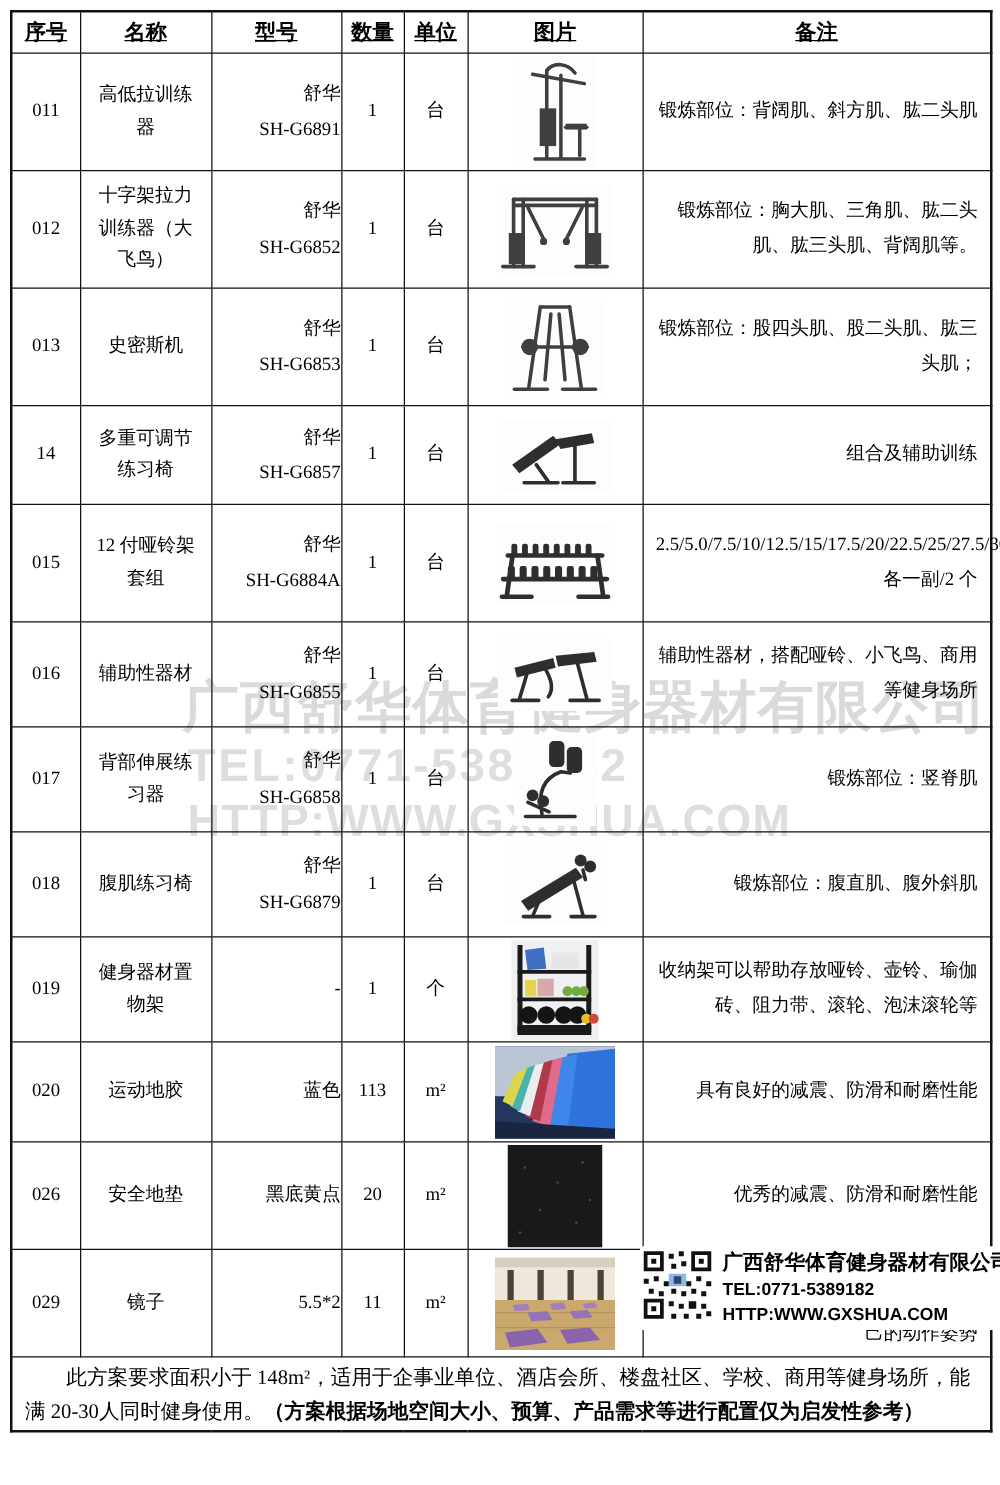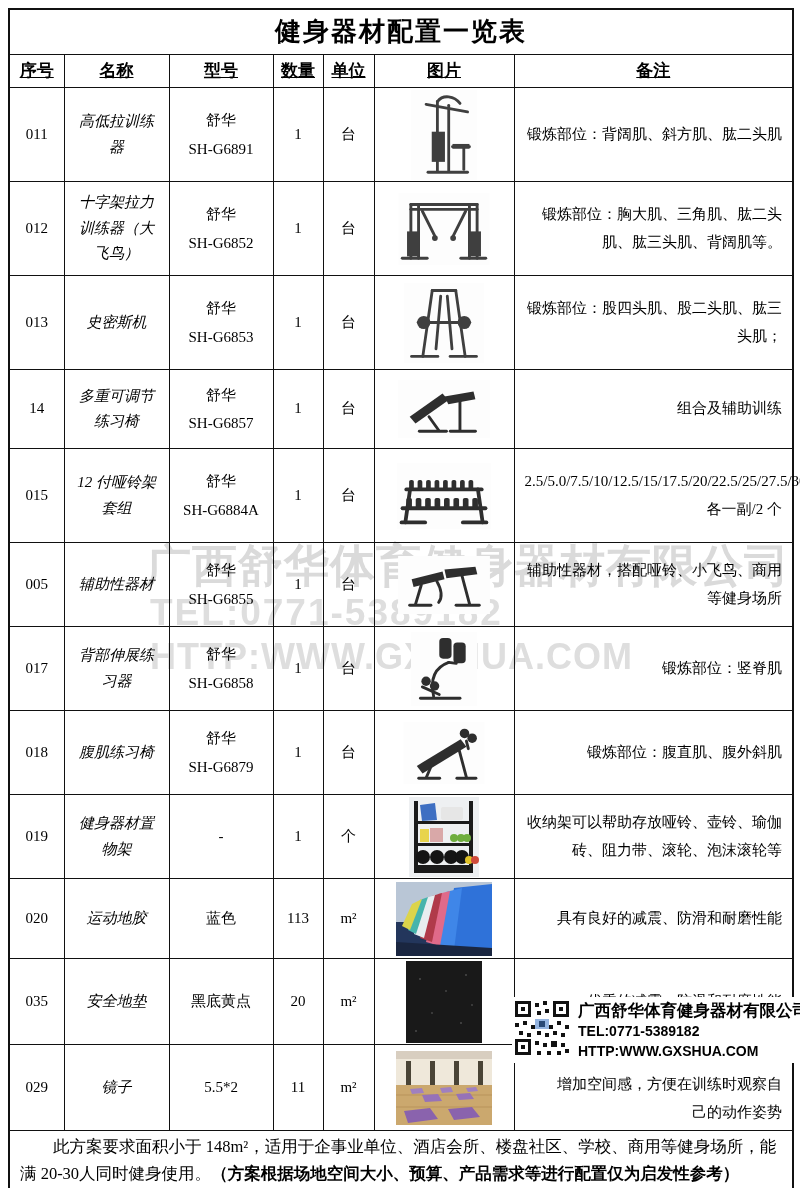--- a/index.html
+++ b/index.html
@@ -8,22 +8,22 @@
   
   .wm{position:absolute;z-index:0;font-family:"Liberation Sans","DejaVu Sans",sans-serif;font-weight:700;white-space:nowrap;}
   .wm1{left:146px;top:536px;font-size:45px;color:#dadada;letter-spacing:1px;}
   .wm2{left:150px;top:592px;font-size:37px;color:#dedede;letter-spacing:2px;}
   .wm3{left:150px;top:636px;font-size:36px;color:#dedede;letter-spacing:1px;}
   
   table{position:relative;z-index:1;border-collapse:collapse;table-layout:fixed;width:784px;margin:8px 0 0 8px;border:2px solid #111;background:transparent;}
   td{border:1px solid #111;text-align:center;vertical-align:middle;padding:0;font-size:15px;line-height:1.7;}
   .title-cell{height:34px;font-size:26px;font-weight:700;letter-spacing:2px;}
   .head td{height:32px;font-size:17px;font-weight:700;text-decoration:underline;}
-  .name-cell{padding:2px 9px;font-style:italic;}
-  .model-cell span{display:block;line-height:1.9;}
+  .name-cell{padding:2px 9px;}
+  .model-cell span{display:block;line-height:1.9;text-align:right;}
   .remark{text-align:right;padding:3px 10px;line-height:1.85;}
   .remark-low{vertical-align:middle;padding-top:26px;padding-left:28px;}
   .imgbox{display:flex;align-items:center;justify-content:center;}
   .imgbox svg{display:block;}
   
   .foot td{height:58px;text-align:left;vertical-align:middle;}
   .foot p{margin:2px 10px;font-size:16.5px;line-height:1.65;text-indent:2em;font-family:Liberation Serif, serif;}
   .foot b{font-weight:700;}
   
   .contact{position:absolute;left:512px;top:997px;width:282px;z-index:3;background:#fff;display:flex;align-items:center;gap:7px;padding:2px 0 2px 1px;}
@@ -47,23 +47,20 @@
       <col style="width:55px">
         <col style="width:105px">
         <col style="width:104px">
       <col style="width:50px">
         <col style="width:51px">
         <col style="width:140px">
         <col style="width:279px">
     </colgroup>
 
     <tbody>
-        <tr>
-          <td colspan="7" class="title-cell">健身器材配置一览表</td>
-        </tr>
 
     <tr class="head">
       <td>序号</td>
       <td>名称</td>
       <td>型号</td>
       <td>数量</td>
       <td>单位</td>
       <td>图片</td>
       <td>备注</td>
     </tr>
@@ -230,21 +227,21 @@
                   <rect x="70" y="37" width="6" height="12" rx="2"></rect>
                   <rect x="80" y="37" width="6" height="12" rx="2"></rect>
                 </g>
               </svg>
       </div>
           </td>
       <td class="remark">2.5/5.0/7.5/10/12.5/15/17.5/20/22.5/25/27.5/30kg 各一副/2 个</td>
     </tr>
 
     <tr style="height:84px">
-      <td>005</td>
+      <td>016</td>
       <td class="name-cell">辅助性器材</td>
       <td class="model-cell">
             <span>舒华</span>
             <span>SH-G6855</span>
           </td>
       <td>1</td>
       <td>台</td>
       <td>
             <div class="imgbox">
         <svg width="92" height="58" viewBox="0 0 95 60">
@@ -381,21 +378,21 @@
                 <polygon points="24,18 32,15 20,52 12,48" fill="#46b4ac"></polygon>
                 <polygon points="16,22 26,17 14,48 6,44" fill="#dcd44a"></polygon>
                 <polygon points="0,60 96,66 96,74 0,74" fill="#1a2640"></polygon>
               </svg>
       </div>
           </td>
       <td class="remark">具有良好的减震、防滑和耐磨性能</td>
     </tr>
 
     <tr style="height:86px">
-      <td>035</td>
+      <td>026</td>
       <td class="name-cell">安全地垫</td>
       <td class="model-cell">
             <span>黑底黄点</span>
             <span></span>
           </td>
       <td>20</td>
       <td>m²</td>
       <td>
             <div class="imgbox">
         <svg width="76" height="82" viewBox="0 0 76 82">

